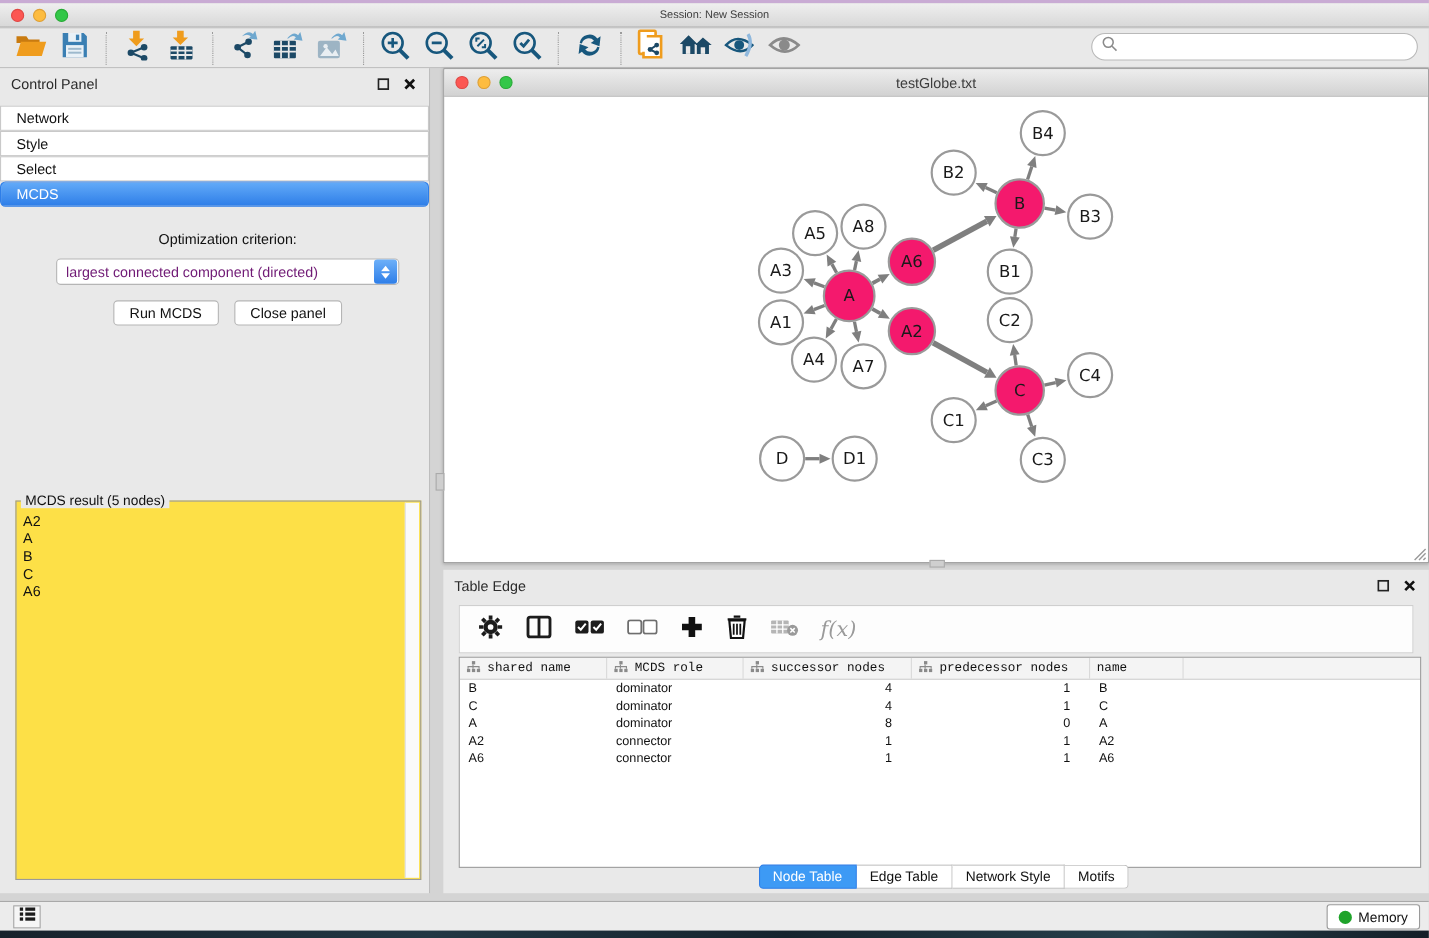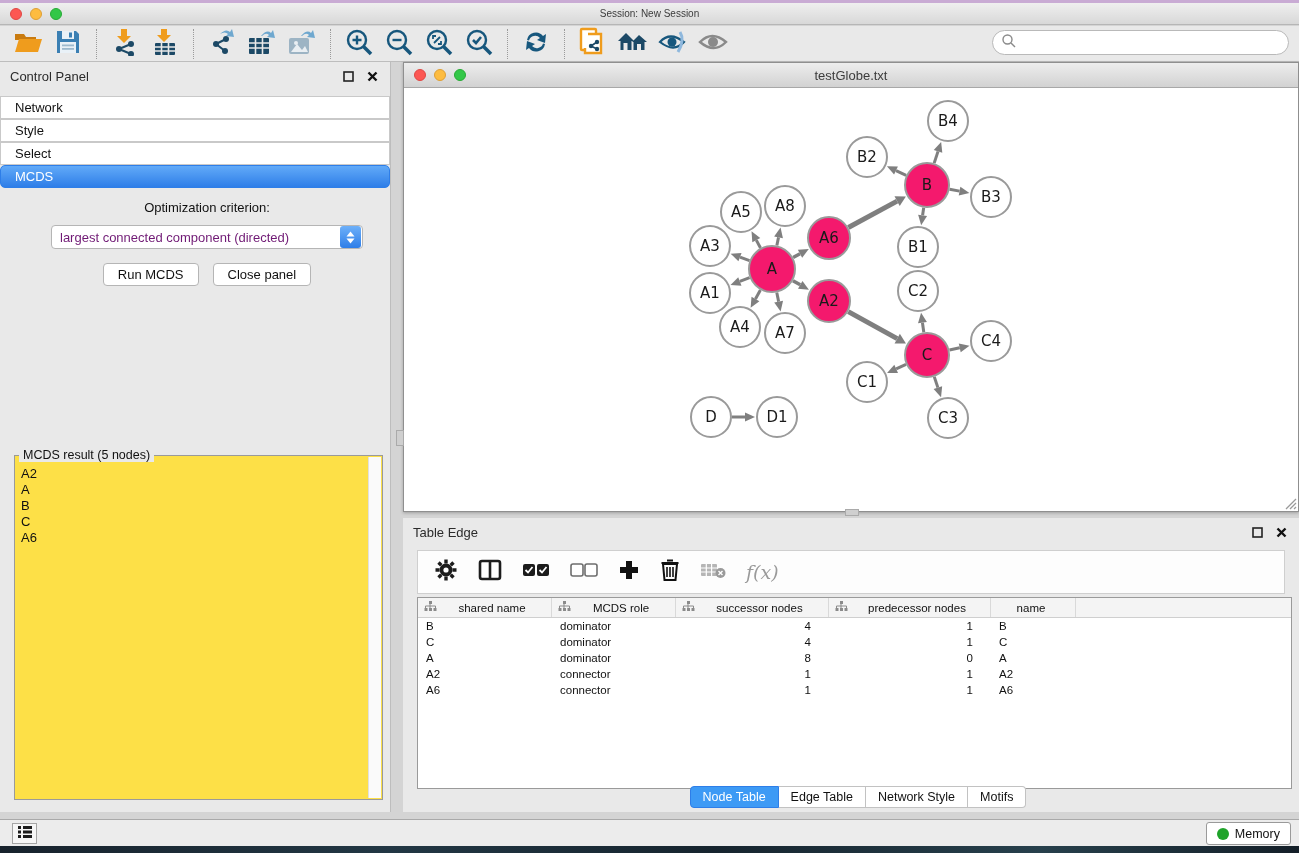--- a/index.html
+++ b/index.html
@@ -30,21 +30,21 @@
   .control-panel { position:absolute; left:0; top:62px; width:391px; height:750px; background:#e9e9e9;
     border-right:1px solid #bdbdbd; }
   .panel-head { height:28px; display:flex; align-items:center; padding:0 10px; font-size:13px; color:#2b2b2b; }
   .panel-head .spacer { flex:1; }
   .mini-btn { width:16px; height:16px; display:flex; align-items:center; justify-content:center; margin-left:8px; cursor:pointer; }
 
   .cp-tabs { display:flex; justify-content:flex-start; gap:0; margin-top:6px;flex-direction:column; }
   .cp-tab { font-size:13px; color:#111; background:#fff; border:1px solid #c9c9c9; padding:3px 14px; cursor:pointer; }
   .cp-tab.active { background:linear-gradient(#62aaf8,#2e7ee8); color:#fff; border:1px solid #2e7ee8; border-radius:5px; }
 
-  .cp-body { margin:0 0 12px 24px; padding-top:12px; }
+  .cp-body { margin:0 0 12px 24px; padding-top:22px; }
   .opt-label { text-align:center; font-size:13px; color:#111; margin-bottom:10px; }
   .select { margin:0 auto; width:312px; height:24px; background:#fff; border:1px solid #b5b5b5; border-radius:4px;
     display:flex; align-items:center; font-size:13px; color:#701a75; cursor:pointer; position:relative; }
   .select .sel-text { padding-left:8px; flex:1; white-space:nowrap; overflow:hidden; }
   .select .stepper { width:21px; height:22px; border-radius:3px; background:linear-gradient(#6db0f9,#2e7ee8);
     margin-right:1px; display:flex; flex-direction:column; align-items:center; justify-content:center; color:#fff; }
   .stepper svg { display:block; }
   .cp-buttons { display:flex; justify-content:center; gap:14px; margin-top:14px; }
   .btn { background:#fff; border:1px solid #b5b5b5; border-radius:4px; font-size:13px; color:#111;
     padding:3px 14px; height:23px; cursor:pointer; font-family:"Liberation Sans",sans-serif; }
@@ -70,21 +70,21 @@
   .table-panel { position:absolute; left:403px; top:518px; width:896px; height:294px; background:#e9e9e9; }
   .tp-toolbar { position:absolute; left:14px; top:32px; width:868px; height:44px; background:#fdfdfd;
     border:1px solid #cfcfcf; display:flex; align-items:center; gap:20px; padding-left:16px; }
   .tp-btn { display:flex; align-items:center; cursor:pointer; }
   .fx-label { font-family:"DejaVu Serif", serif; font-style:italic; font-size:19px; color:#9a9a9a; }
 
   .data-table { position:absolute; left:14px; top:79px; width:875px; height:192px; background:#fff; border:1px solid #9a9a9a; overflow:hidden; }
   .dt-header { display:flex; background:#f4f4f4; border-bottom:1px solid #cfcfcf; height:20px; }
   .dt-hcell { display:flex; align-items:center; font-size:11.5px; color:#111; border-right:1px solid #d9d9d9;
     padding-left:6px; gap:6px; cursor:pointer; }
-  .dt-hcell .hlabel { flex:1; text-align:center; padding-right:10px; }
+  .dt-hcell .hlabel { flex:1; text-align:left; padding-right:10px;font-family:Liberation Mono, monospace; }
   .dt-row { display:flex; height:16px; }
   .dt-cell { font-size:11.5px; color:#111; padding-left:8px; display:flex; align-items:center; cursor:pointer; }
   .dt-cell.num { justify-content:flex-end; padding-right:18px; }
 
   .tp-tabs { position:absolute; left:0; right:0; top:268px; display:flex; justify-content:center; }
   .tp-tab { font-size:12.5px; background:#fff; border:1px solid #c2c2c2; border-left:none; padding:3px 12px; color:#111; cursor:pointer; }
   .tp-tab:first-child { border-left:1px solid #c2c2c2; border-radius:4px 0 0 4px; }
   .tp-tab:last-child { border-radius:0 4px 4px 0; }
   .tp-tab.active { background:#3d9af5; color:#fff; border-color:#2e7ee8;margin-left:14px; }
 

